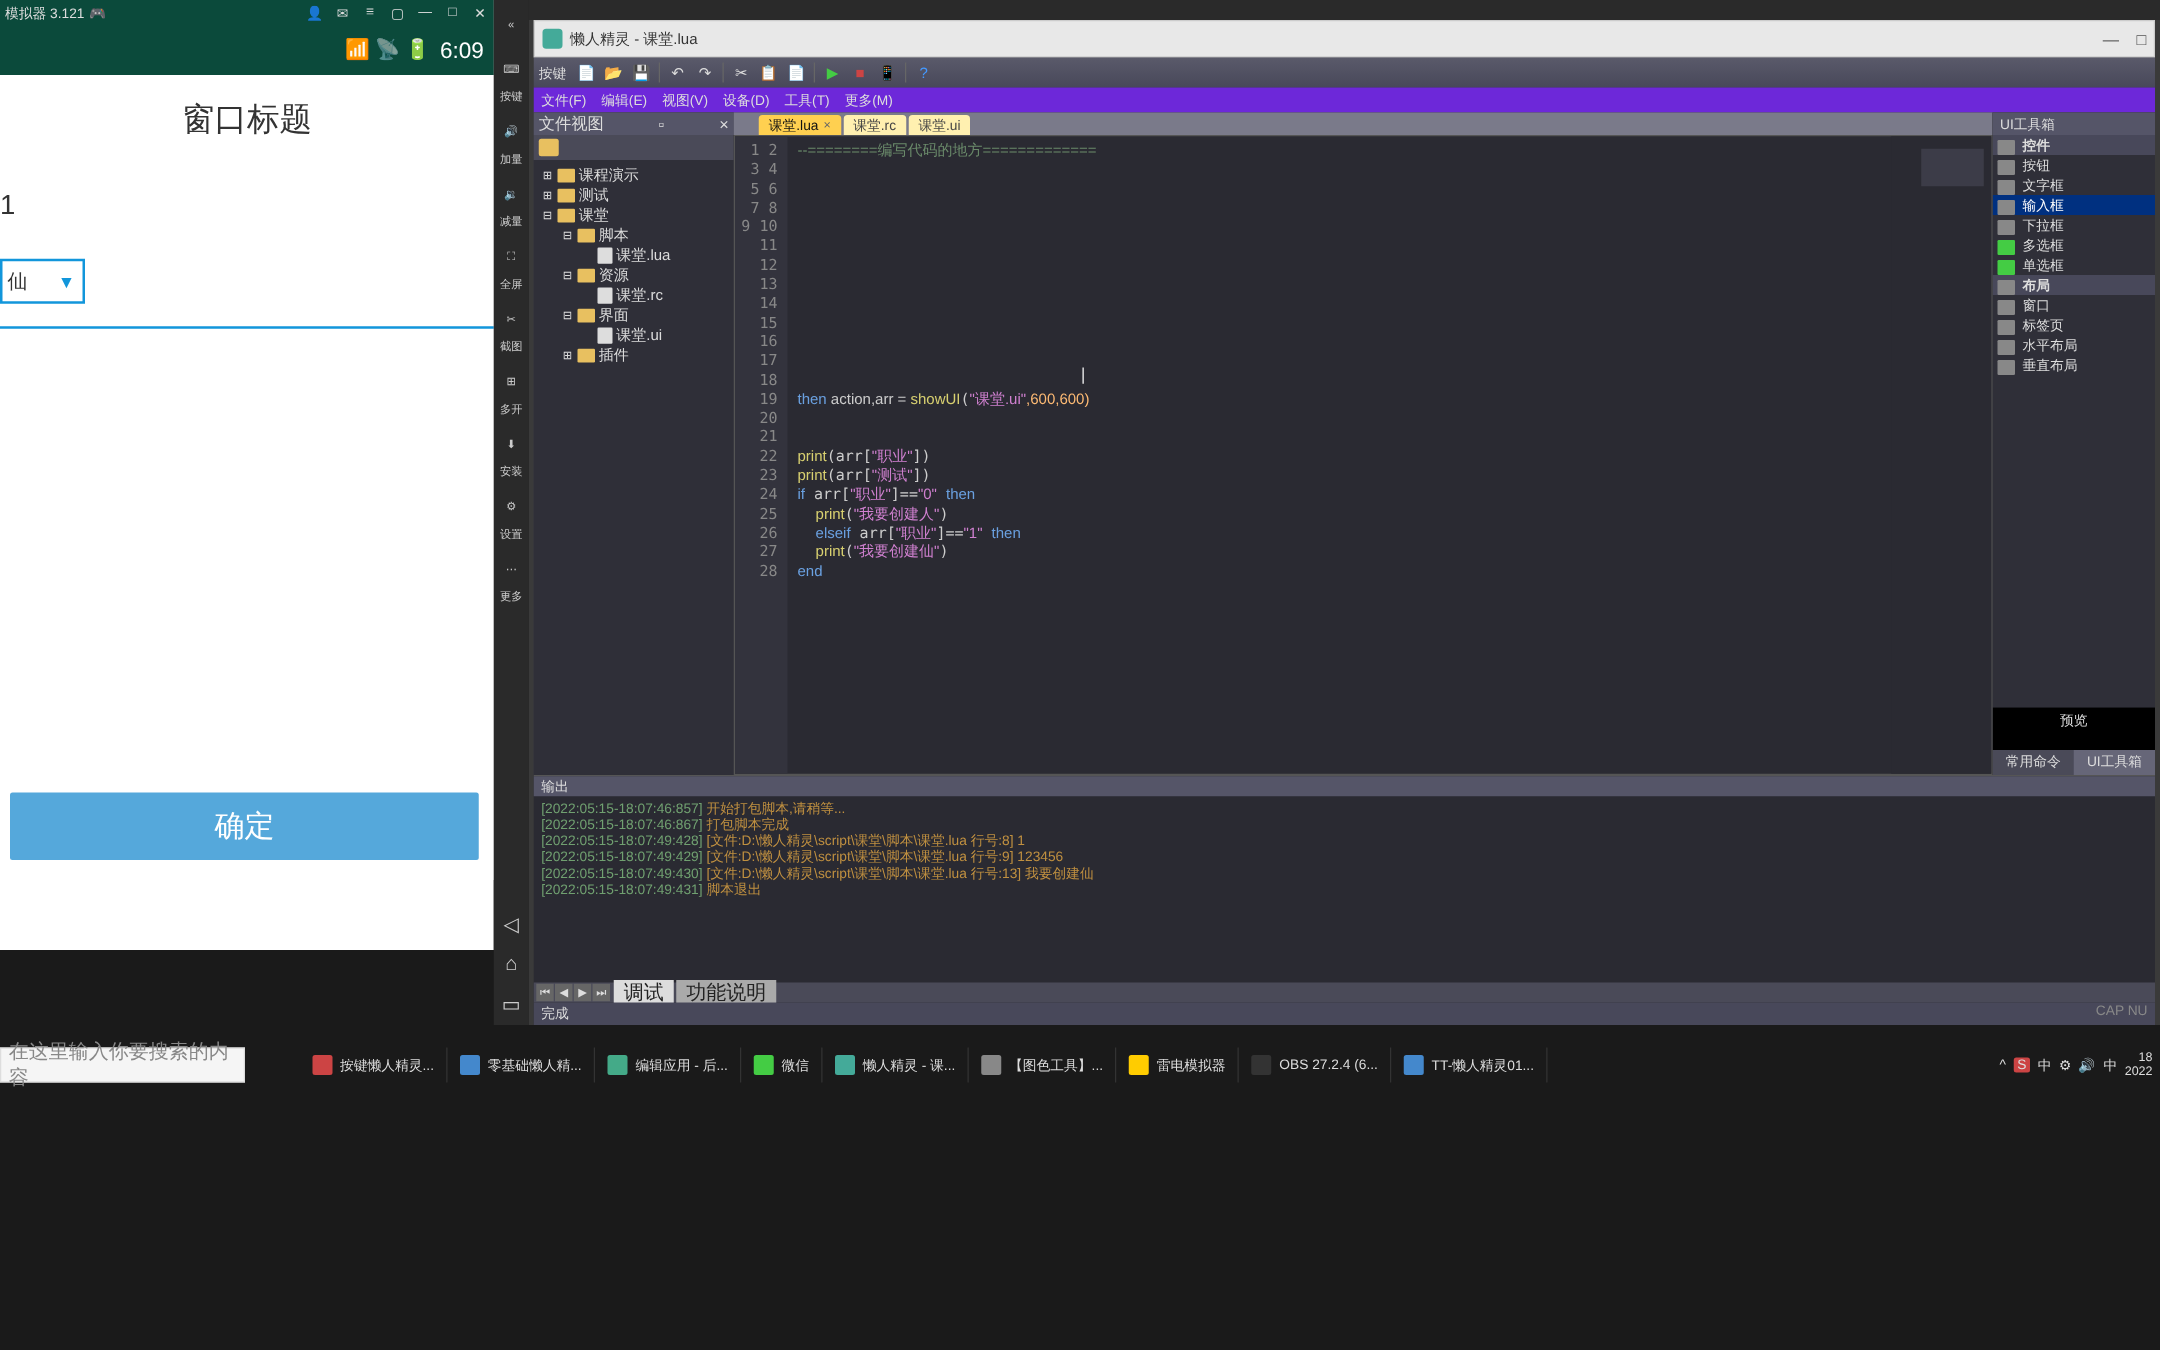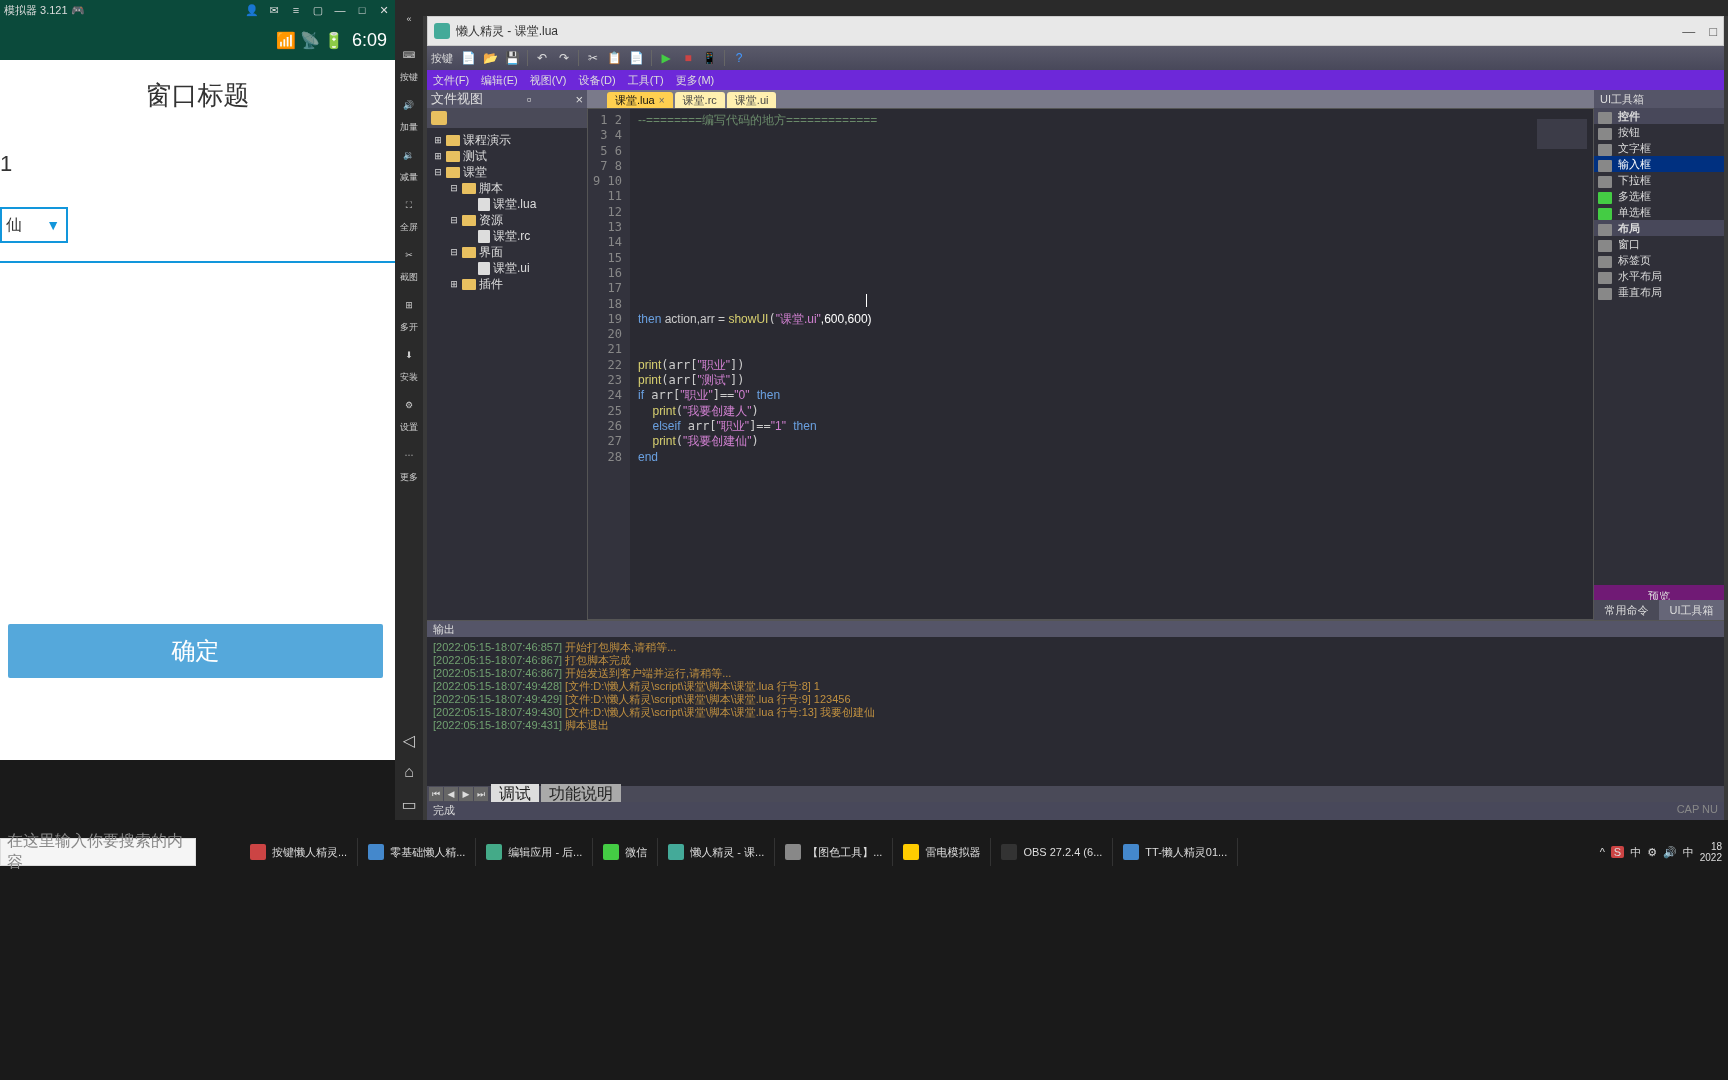--- a/index.html
+++ b/index.html
@@ -13,21 +13,21 @@
 .emu-titlebar .icon { width: 14px; height: 14px; display: inline-flex; align-items: center; justify-content: center; font-size: 11px; }
 .emu-statusbar { height: 40px; background: #0b4a3b; display: flex; align-items: center; justify-content: flex-end; color: #fff; padding: 0 8px; gap: 4px; }
 .emu-statusbar .time { font-size: 18px; font-weight: 500; margin-left: 4px; }
 .emu-content { background: #fff; height: 700px; padding: 0; }
 .emu-wintitle { text-align: center; font-size: 26px; padding: 18px 0; color: #333; }
 .emu-field1 { margin: 20px 0 0 0; font-size: 22px; color: #333; padding-left: 0; }
 .emu-select { margin-top: 30px; width: 68px; height: 36px; border: 2px solid #1296db; display: flex; align-items: center; justify-content: flex-end; padding-right: 6px; }
 .emu-select .arrow { color: #1296db; font-size: 14px; }
 .emu-field2 { margin-top: 30px; font-size: 24px; color: #333; }
 .emu-underline { margin-top: 18px; height: 2px; background: #1296db; width: 100%; }
-.emu-confirm { position: absolute; bottom: 26px; left: 8px; right: 12px; height: 54px; background: #55a8db; color: #fff; font-size: 24px; display: flex; align-items: center; justify-content: center; border-radius: 2px; }
+.emu-confirm { position: absolute; bottom: 16px; left: 8px; right: 12px; height: 54px; background: #55a8db; color: #fff; font-size: 24px; display: flex; align-items: center; justify-content: center; border-radius: 2px; }
 
 
 .emu-sidebar { position: absolute; left: 395px; top: 0; width: 28px; height: 820px; background: #2a2a2a; display: flex; flex-direction: column; align-items: center; padding-top: 4px; }
 .emu-sidebar .btn { width: 24px; height: 24px; margin: 3px 0; display: flex; flex-direction: column; align-items: center; justify-content: center; color: #ccc; font-size: 9px; }
 .emu-sidebar .lbl { font-size: 9px; color: #ccc; margin-top: 1px; }
 .emu-sidebar .group { display: flex; flex-direction: column; align-items: center; margin-bottom: 6px; }
 .emu-sidebar .spacer { flex: 1; }
 .emu-sidebar .navbtn { width: 20px; height: 20px; margin: 6px 0; color: #ccc; display: flex; align-items: center; justify-content: center; }
 
 
@@ -67,31 +67,31 @@
 .tab.inactive { background: #fff0b0; color: #444; }
 .editor { flex: 1; background: #2a2a32; display: flex; position: relative; border: 1px solid #555; }
 .gutter { width: 42px; background: #33333d; text-align: right; padding: 4px 8px 4px 0; font-family: Consolas, monospace; font-size: 12px; color: #888; line-height: 15.3px; }
 .code { flex: 1; padding: 4px 8px; font-family: Consolas, monospace; font-size: 12px; line-height: 15.3px; white-space: pre; color: #ccc; position: relative; }
 .code .caret { position: absolute; width: 1px; height: 13px; background: #fff; left: 236px; top: 185px; }
 .minimap { width: 80px; background: #2a2a32; position: relative; }
 .minimap .blob { position: absolute; top: 10px; right: 6px; width: 50px; height: 30px; background: #4a4a56; opacity: 0.6; }
 .kw { color: #6aa0e0; }
 .fn { color: #d8d070; }
 .str { color: #d080d0; }
-.num { color: #ffffff; }
+.num { color: #fdba74; }
 .cmt { color: #6a8a6a; }
 
 .toolbox { width: 130px; background: #3a3a44; display: flex; flex-direction: column; }
 .toolbox .header { height: 18px; background: #555568; color: #ddd; font-size: 11px; padding: 2px 6px; }
 .toolbox .list { flex: 1; background: #2f2f38; }
 .toolbox .row { display: flex; align-items: flex-end; height: 16px; padding: 0 4px; gap: 6px; font-size: 11px; color: #ddd; }
 .toolbox .row.sel { background: #003080; color: #fff; }
 .toolbox .row.cat { background: #48485a; font-weight: bold; }
 .toolbox .ico { width: 14px; height: 12px; background: #888; border-radius: 1px; display: inline-block; }
-.toolbox .preview { height: 15px; background: #701a75; color: #ddd; text-align: center; font-size: 11px; line-height: 22px; }
+.toolbox .preview { height: 34px; background: #000000; color: #ddd; text-align: center; font-size: 11px; line-height: 22px; }
 .toolbox .bottabs { height: 20px; background: #4a4a58; display: flex; font-size: 11px; }
 .toolbox .bottabs .t { flex: 1; text-align: center; line-height: 20px; color: #ddd; }
 .toolbox .bottabs .t.active { background: #666678; }
 
 .output { height: 200px; background: #2a2a32; margin: 0 4px; display: flex; flex-direction: column; border-top: 1px solid #555; }
 .output .header { height: 16px; background: #555568; color: #ddd; font-size: 11px; padding: 1px 6px; }
 .output .body { flex: 1; padding: 4px 6px; font-family: Consolas, monospace; font-size: 11px; color: #c09040; line-height: 13px; overflow: auto; }
 .output .body .ts { color: #70a070; }
 .output .nav { height: 16px; background: #4a4a58; display: flex; align-items: center; gap: 0; padding: 0 2px; }
 .output .nav .b { width: 14px; height: 14px; background: #666; color: #ddd; font-size: 9px; display: flex; align-items: center; justify-content: center; margin-right: 1px; }
@@ -430,21 +430,20 @@
         <div class="t active">UI工具箱</div>
       </div>
     </div>
   </div>
 
   <div class="output">
     <div class="header">输出</div>
     <div class="body" id="outbody">
         <div><span class="ts">[2022:05:15-18:07:46:857]</span> 开始打包脚本,请稍等...</div>
         <div><span class="ts">[2022:05:15-18:07:46:867]</span> 打包脚本完成</div>
-        <div><span class="ts">[2022:05:15-18:07:46:867]</span> 开始发送到客户端并运行,请稍等...</div>
         <div><span class="ts">[2022:05:15-18:07:49:428]</span> [文件:D:\懒人精灵\script\课堂\脚本\课堂.lua 行号:8] 1</div>
         <div><span class="ts">[2022:05:15-18:07:49:429]</span> [文件:D:\懒人精灵\script\课堂\脚本\课堂.lua 行号:9] 123456</div>
         <div><span class="ts">[2022:05:15-18:07:49:430]</span> [文件:D:\懒人精灵\script\课堂\脚本\课堂.lua 行号:13] 我要创建仙</div>
         <div><span class="ts">[2022:05:15-18:07:49:431]</span> 脚本退出</div>
       </div>
     <div class="nav">
       <span class="b">⏮</span>
       <span class="b">◀</span>
       <span class="b">▶</span>
       <span class="b">⏭</span>

